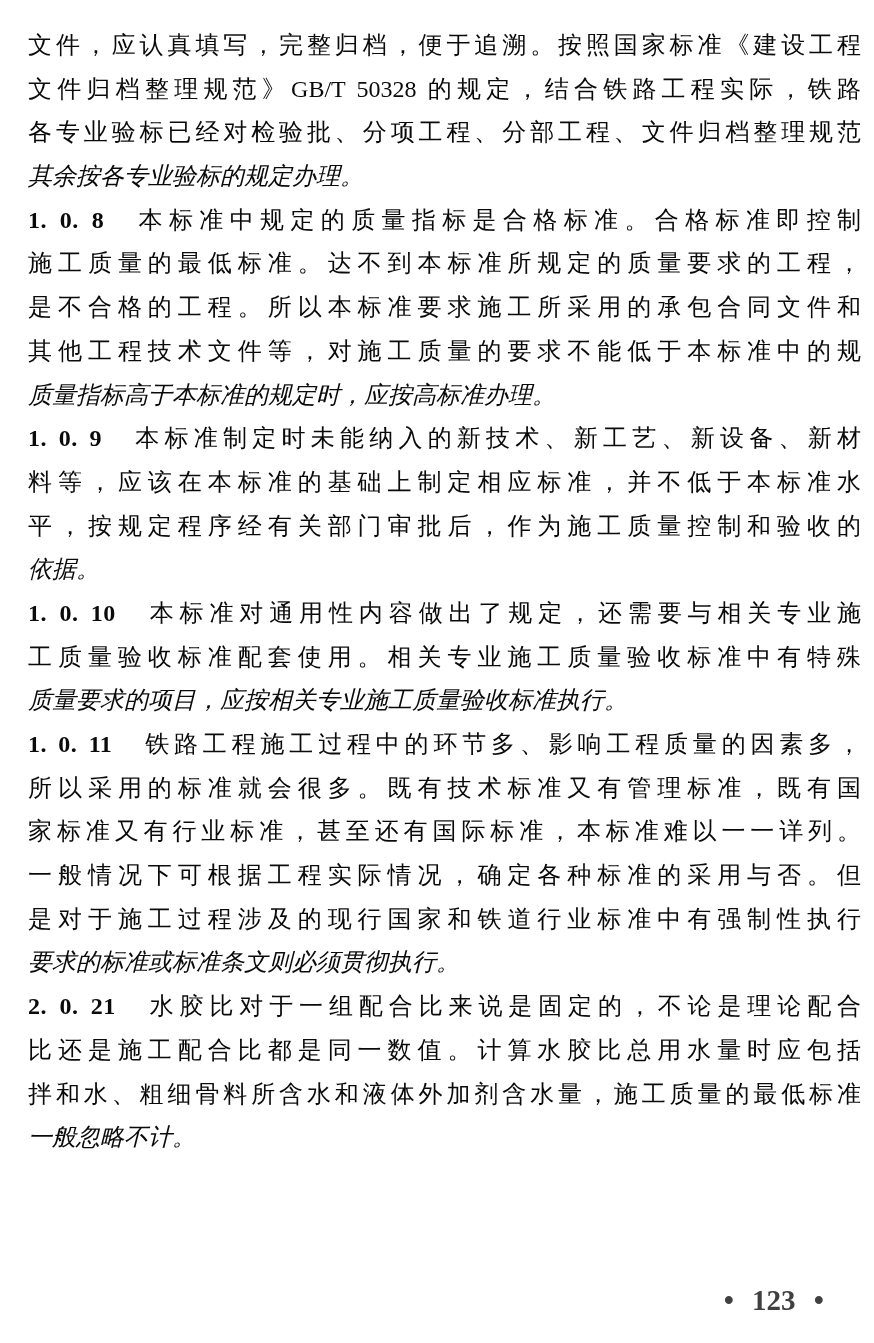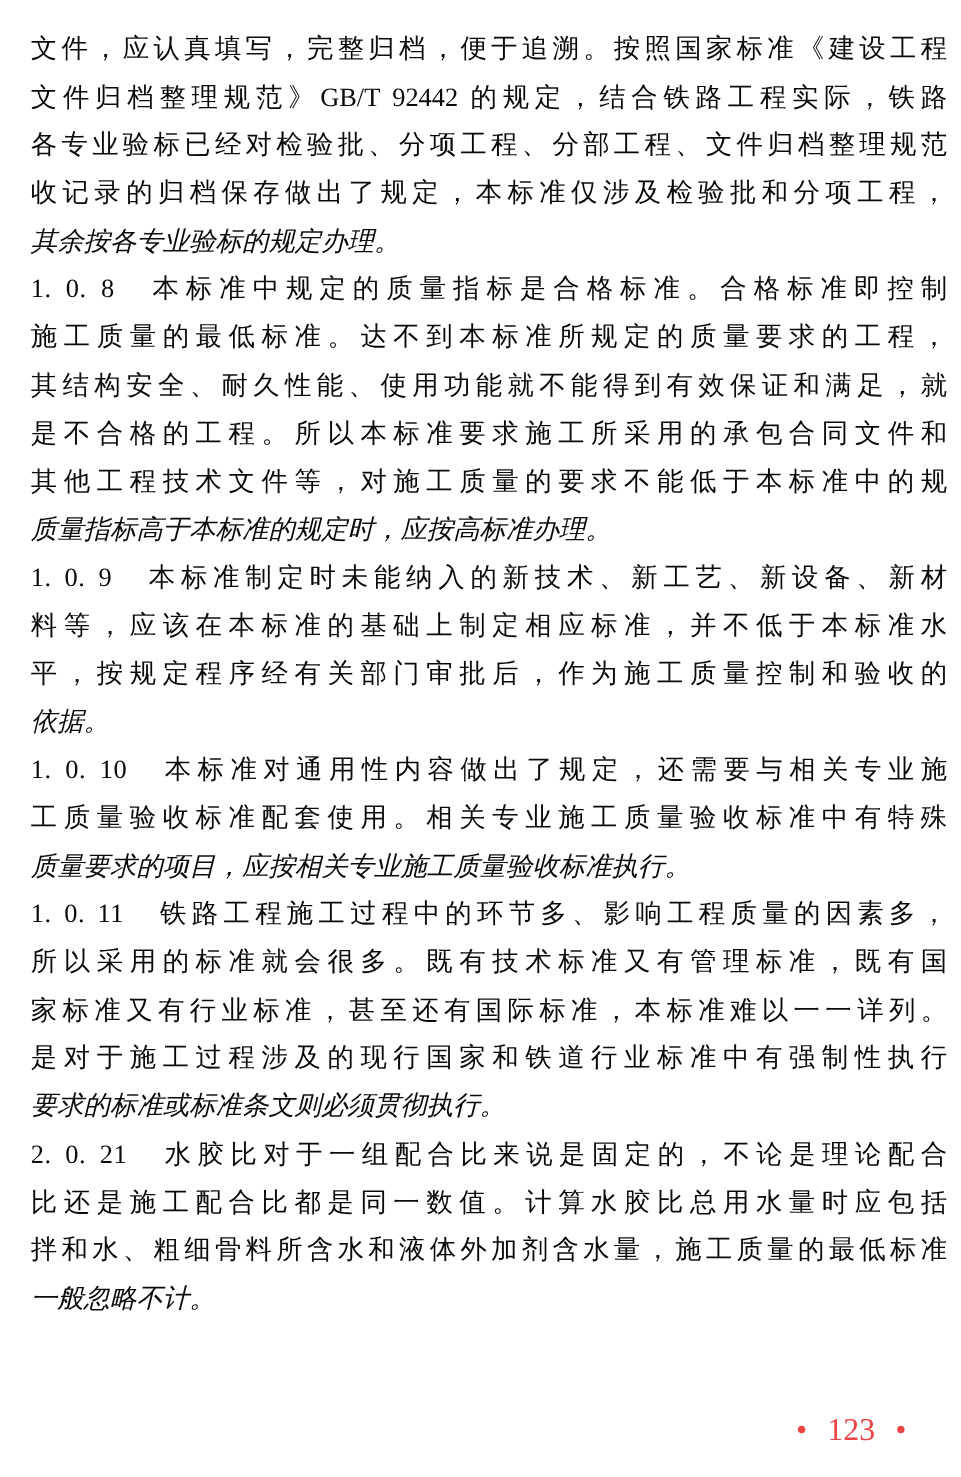--- a/index.html
+++ b/index.html
@@ -34,69 +34,69 @@
     text-align-last: justify;
     text-justify: inter-character;
     white-space: normal;
     overflow: hidden;
   }
   .line.last {
     text-align-last: left;
     font-style: italic;
   }
   .secnum {
-    font-weight: normal;
+    font-weight: bold;
     margin-right: 28px;
     letter-spacing: 0.5px;
   }
   .footer {
     position: absolute;
     top: 1282px;
     right: 50px;
     font-size: 29px;
     line-height: 36px;
     word-spacing: 11px;
-    color: #ef4444;
+    color: #404040;
+    font-weight: bold;
   }
 </style>
 </head>
 <body>
 
 <div class="page">
   <div class="doc">
       <div class="para">
         <div class="line">文件，应认真填写，完整归档，便于追溯。按照国家标准《建设工程</div>
-        <div class="line">文件归档整理规范》GB/T 92442 的规定，结合铁路工程实际，铁路</div>
+        <div class="line">文件归档整理规范》GB/T 50328 的规定，结合铁路工程实际，铁路</div>
         <div class="line">各专业验标已经对检验批、分项工程、分部工程、文件归档整理规范</div>
-        <div class="line">收记录的归档保存做出了规定，本标准仅涉及检验批和分项工程，</div>
         <div class="line last">其余按各专业验标的规定办理。</div>
       </div>
       <div class="para">
         <div class="line"><b class="secnum">1. 0. 8</b>本标准中规定的质量指标是合格标准。合格标准即控制</div>
         <div class="line">施工质量的最低标准。达不到本标准所规定的质量要求的工程，</div>
-        <div class="line">其结构安全、耐久性能、使用功能就不能得到有效保证和满足，就</div>
         <div class="line">是不合格的工程。所以本标准要求施工所采用的承包合同文件和</div>
         <div class="line">其他工程技术文件等，对施工质量的要求不能低于本标准中的规</div>
         <div class="line last">质量指标高于本标准的规定时，应按高标准办理。</div>
       </div>
       <div class="para">
         <div class="line"><b class="secnum">1. 0. 9</b>本标准制定时未能纳入的新技术、新工艺、新设备、新材</div>
         <div class="line">料等，应该在本标准的基础上制定相应标准，并不低于本标准水</div>
         <div class="line">平，按规定程序经有关部门审批后，作为施工质量控制和验收的</div>
         <div class="line last">依据。</div>
       </div>
       <div class="para">
         <div class="line"><b class="secnum">1. 0. 10</b>本标准对通用性内容做出了规定，还需要与相关专业施</div>
         <div class="line">工质量验收标准配套使用。相关专业施工质量验收标准中有特殊</div>
         <div class="line last">质量要求的项目，应按相关专业施工质量验收标准执行。</div>
       </div>
       <div class="para">
         <div class="line"><b class="secnum">1. 0. 11</b>铁路工程施工过程中的环节多、影响工程质量的因素多，</div>
         <div class="line">所以采用的标准就会很多。既有技术标准又有管理标准，既有国</div>
         <div class="line">家标准又有行业标准，甚至还有国际标准，本标准难以一一详列。</div>
+        <div class="line">一般情况下可根据工程实际情况，确定各种标准的采用与否。但</div>
         <div class="line">是对于施工过程涉及的现行国家和铁道行业标准中有强制性执行</div>
         <div class="line last">要求的标准或标准条文则必须贯彻执行。</div>
       </div>
       <div class="para">
         <div class="line"><b class="secnum">2. 0. 21</b>水胶比对于一组配合比来说是固定的，不论是理论配合</div>
         <div class="line">比还是施工配合比都是同一数值。计算水胶比总用水量时应包括</div>
         <div class="line">拌和水、粗细骨料所含水和液体外加剂含水量，施工质量的最低标准</div>
         <div class="line last">一般忽略不计。</div>
       </div>
     </div>

